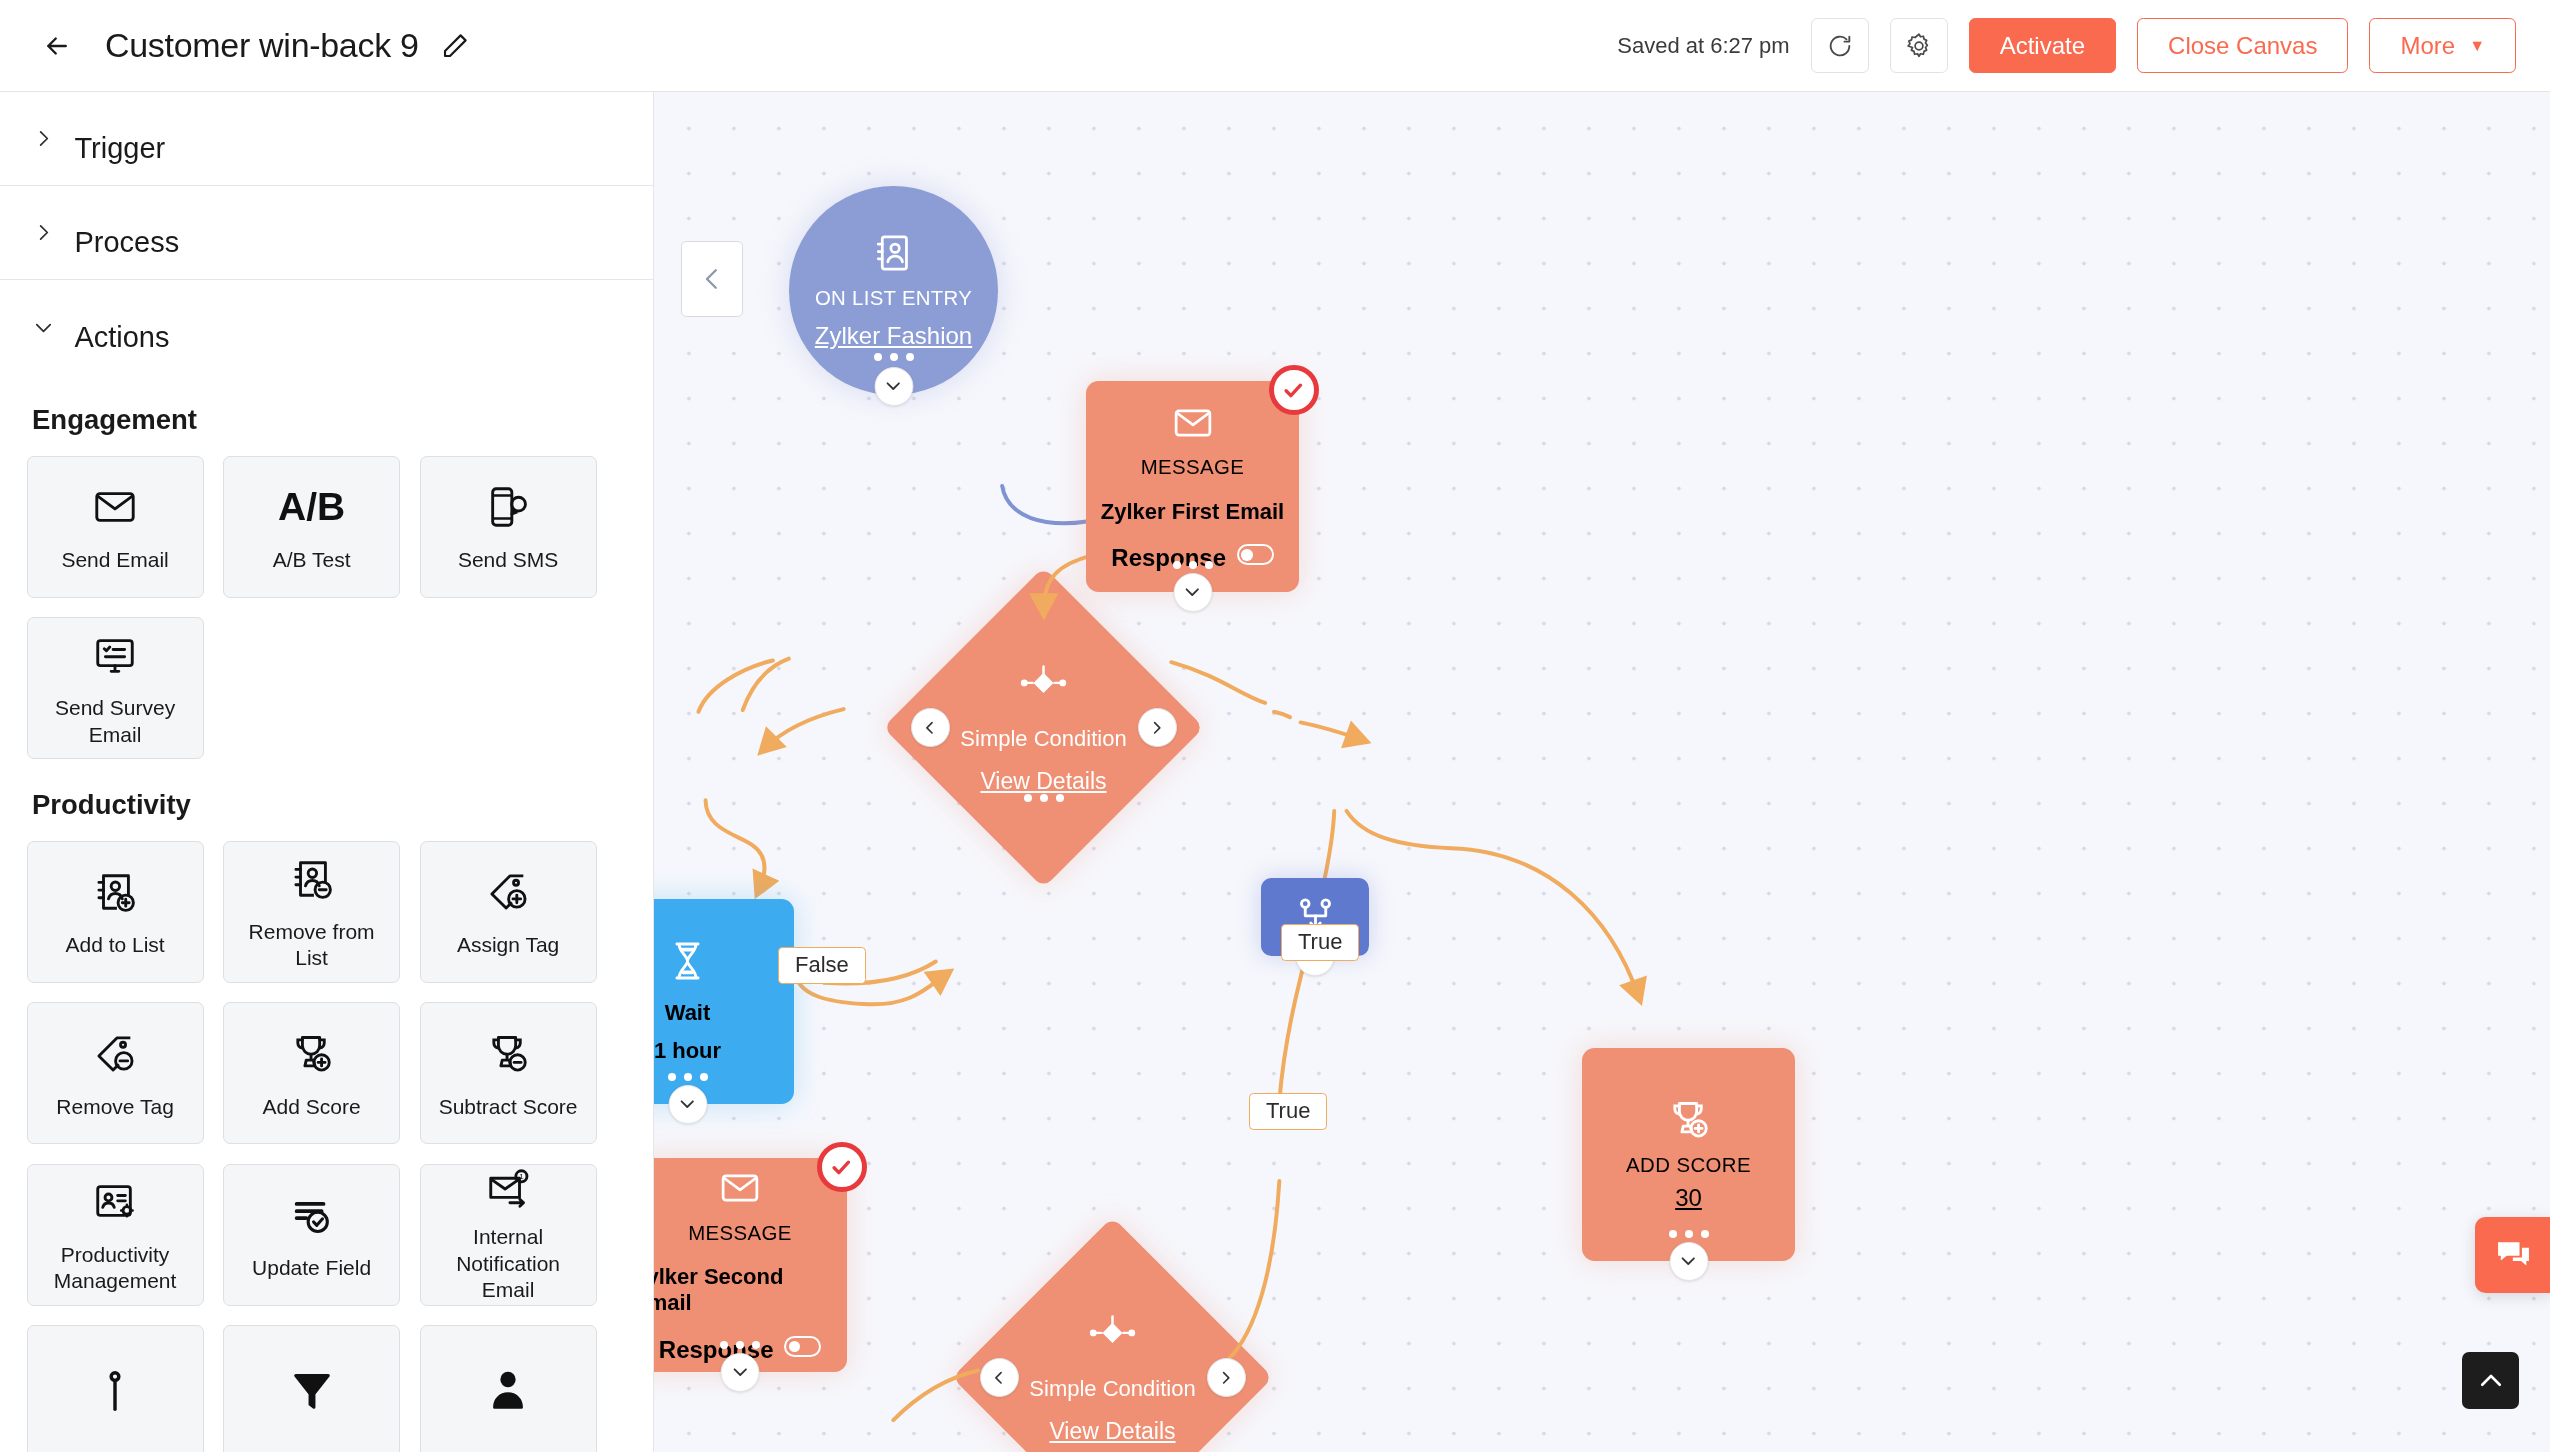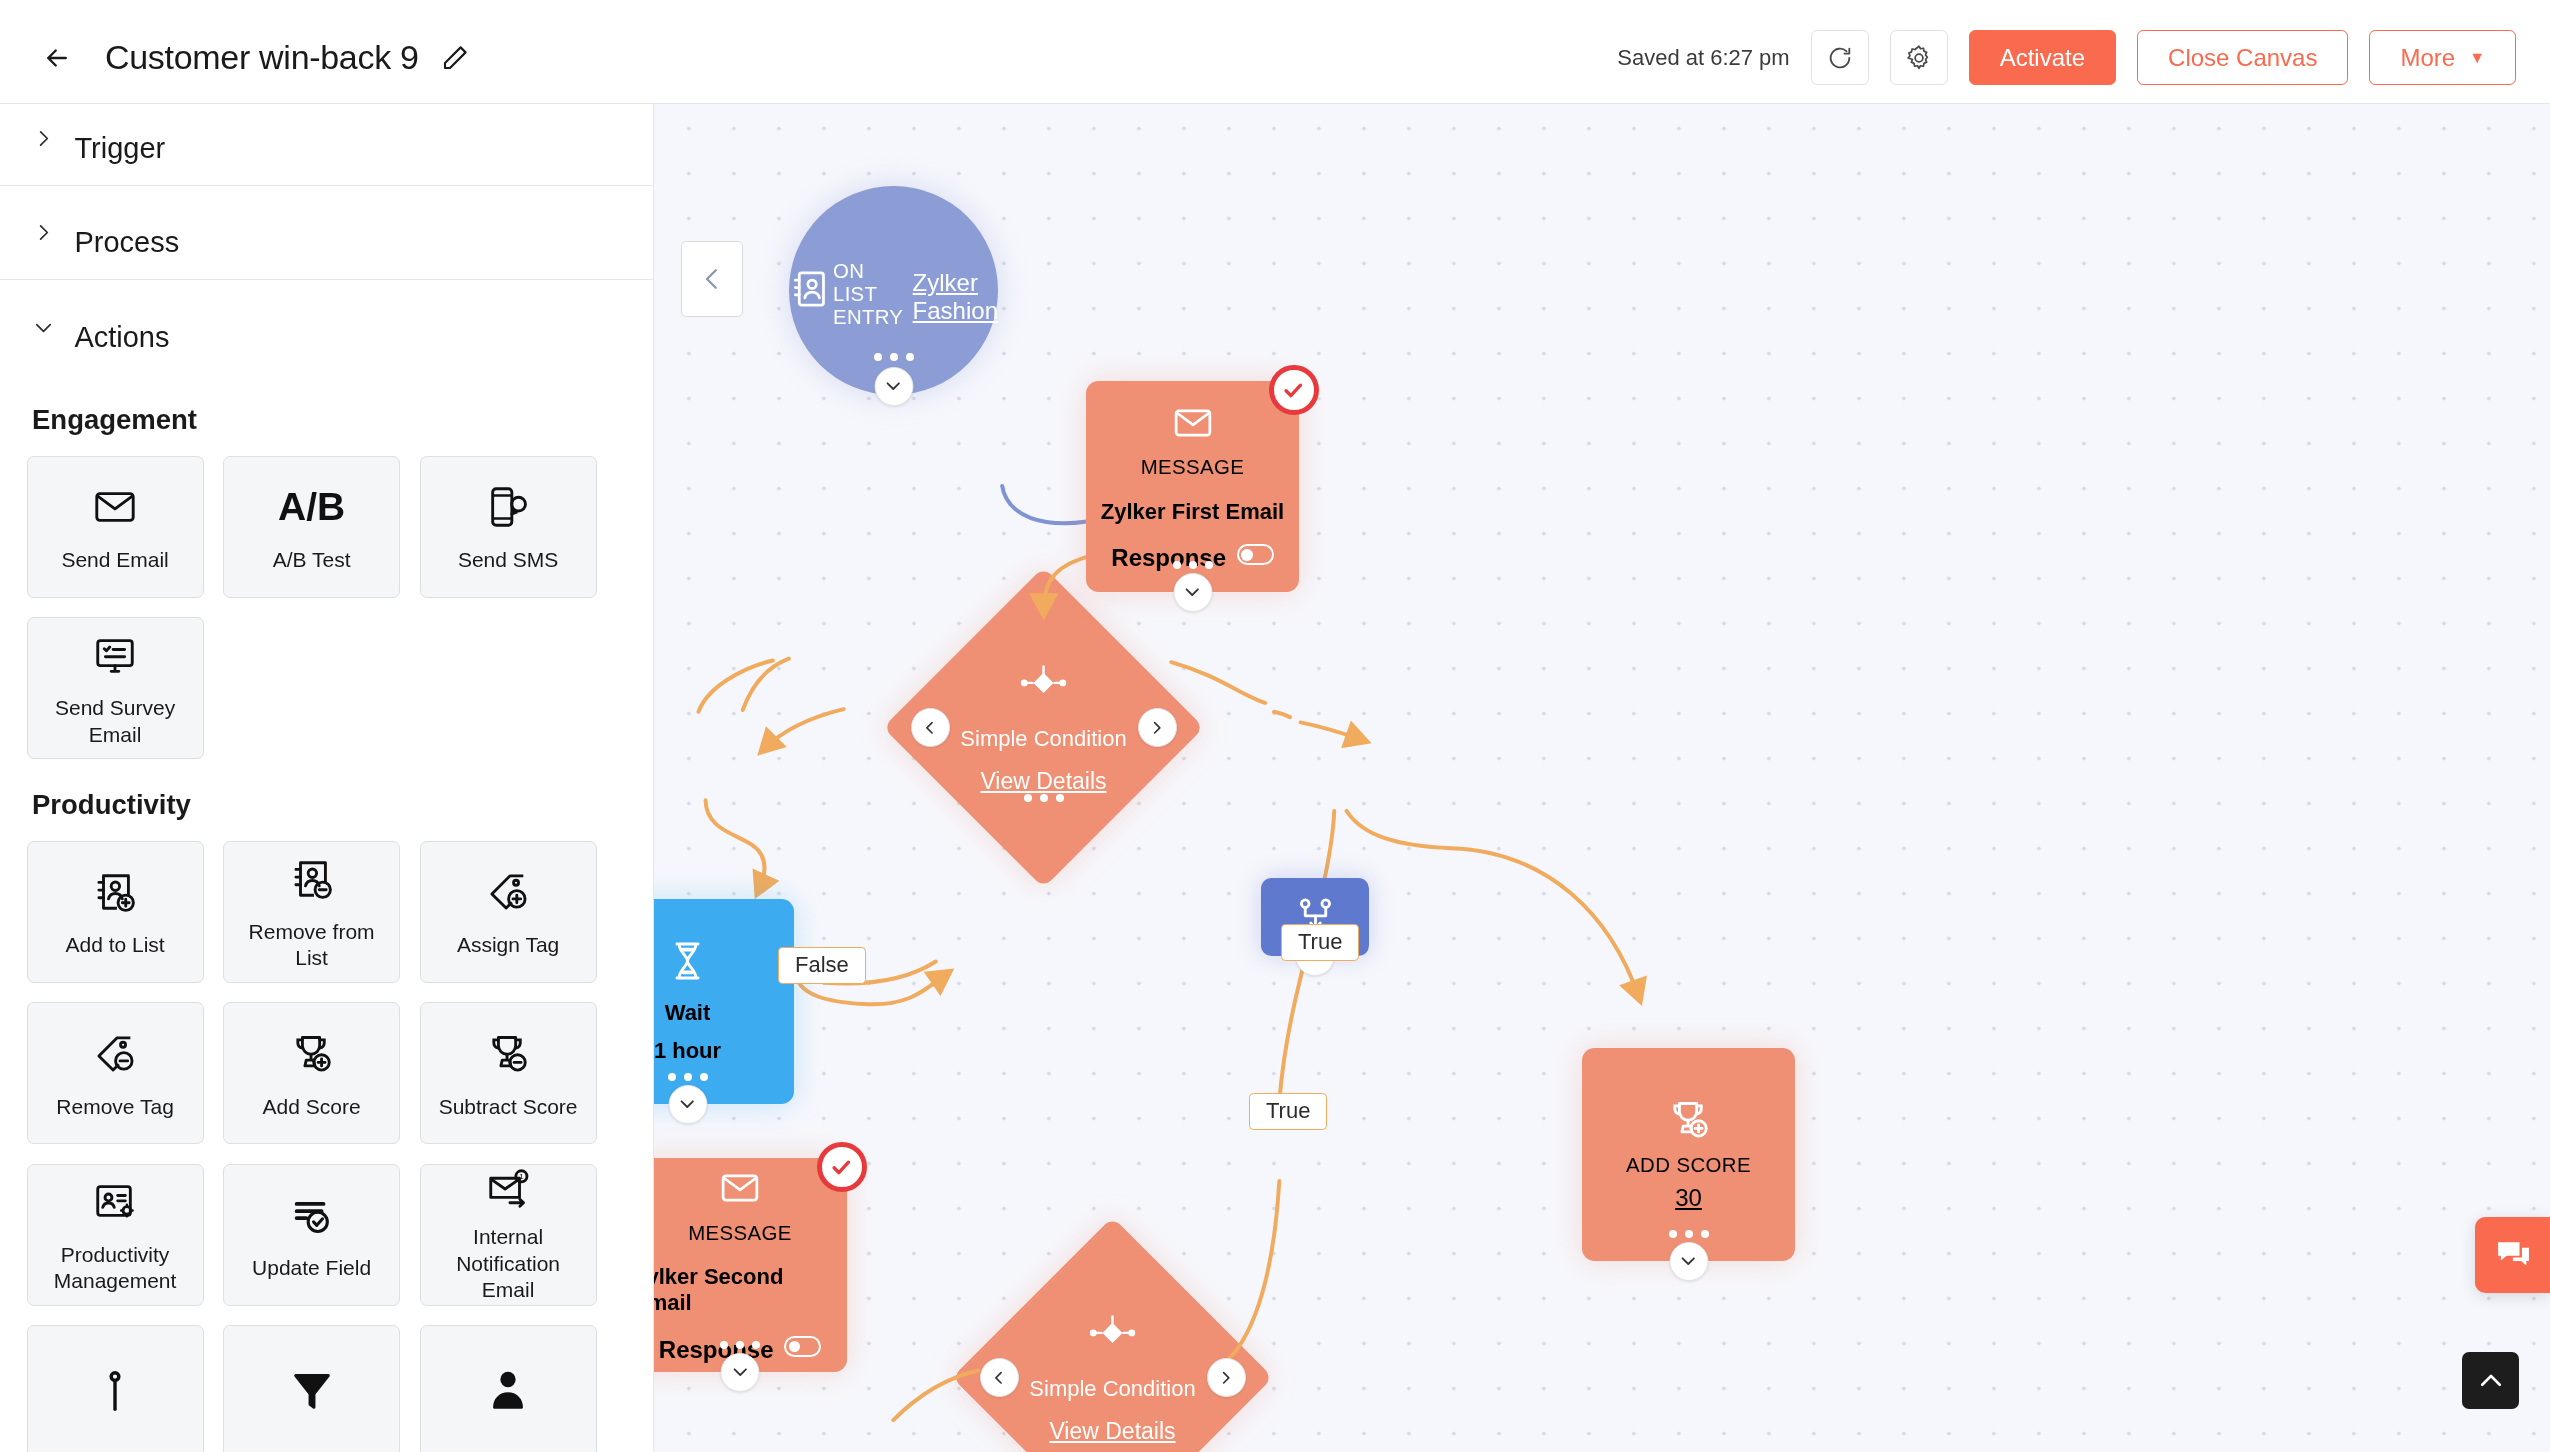--- a/index.html
+++ b/index.html
@@ -6,21 +6,21 @@
   html, body {
     width: 2550px; height: 1452px;
     font-family: "Liberation Sans", sans-serif;
     background: #ffffff;
     overflow: hidden;
   }
   #app { position: relative; width: 2550px; height: 1452px; }
 
   
   .header {
-    position: absolute; top: 12px; left: 0;
+    position: absolute; top: 0; left: 0;
     width: 2550px; height: 92px;
     background: #fff;
     border-bottom: 0.9px solid #e4e6ea;
     display: flex; align-items: center;
     z-index: 40;
   }
   .back-btn {
     width: 50px; height: 50px; margin-left: 32px;
     display: flex; align-items: center; justify-content: center;
     cursor: pointer; border-radius: 5.3px;
@@ -104,21 +104,21 @@
     cursor: pointer; z-index: 12;
   }
   svg.wires { position: absolute; inset: 0; width: 1897px; height: 1360px; z-index: 1; }
 
   .node { position: absolute; z-index: 3; }
 
   
   .node-circle {
     width: 209px; height: 209px; border-radius: 50%;
     background: #8b9dd4; box-shadow: 0 0 30px rgba(139,157,212,.30);
-    display: flex; flex-direction: row; align-items: center;
+    display: flex; flex-direction: column; align-items: center;
     justify-content: center; cursor: pointer; color: #fff;
   }
   .node-circle .n-type { font-size: 20.4px; letter-spacing: 0.3px; margin-top: 8.9px; }
   .node-circle .n-link {
     font-size: 24px; text-decoration: underline; margin-top: 12.4px; cursor: pointer;
   }
 
   
   .node-box {
     width: 213px; height: 211px; border-radius: 12.4px;

